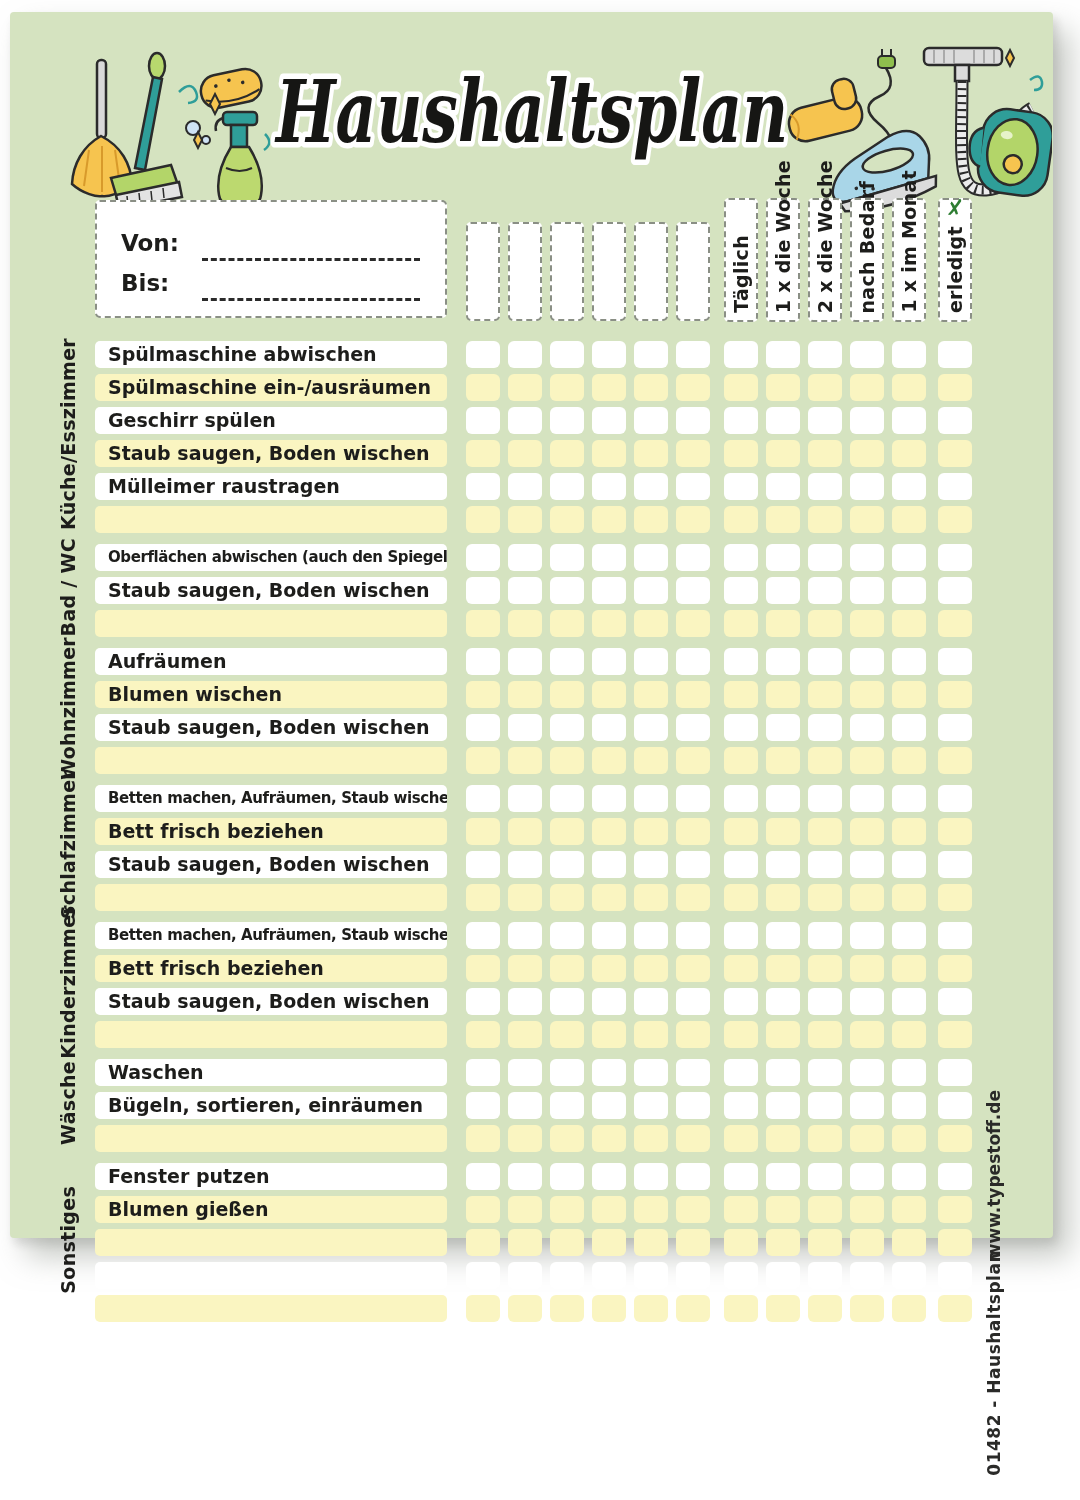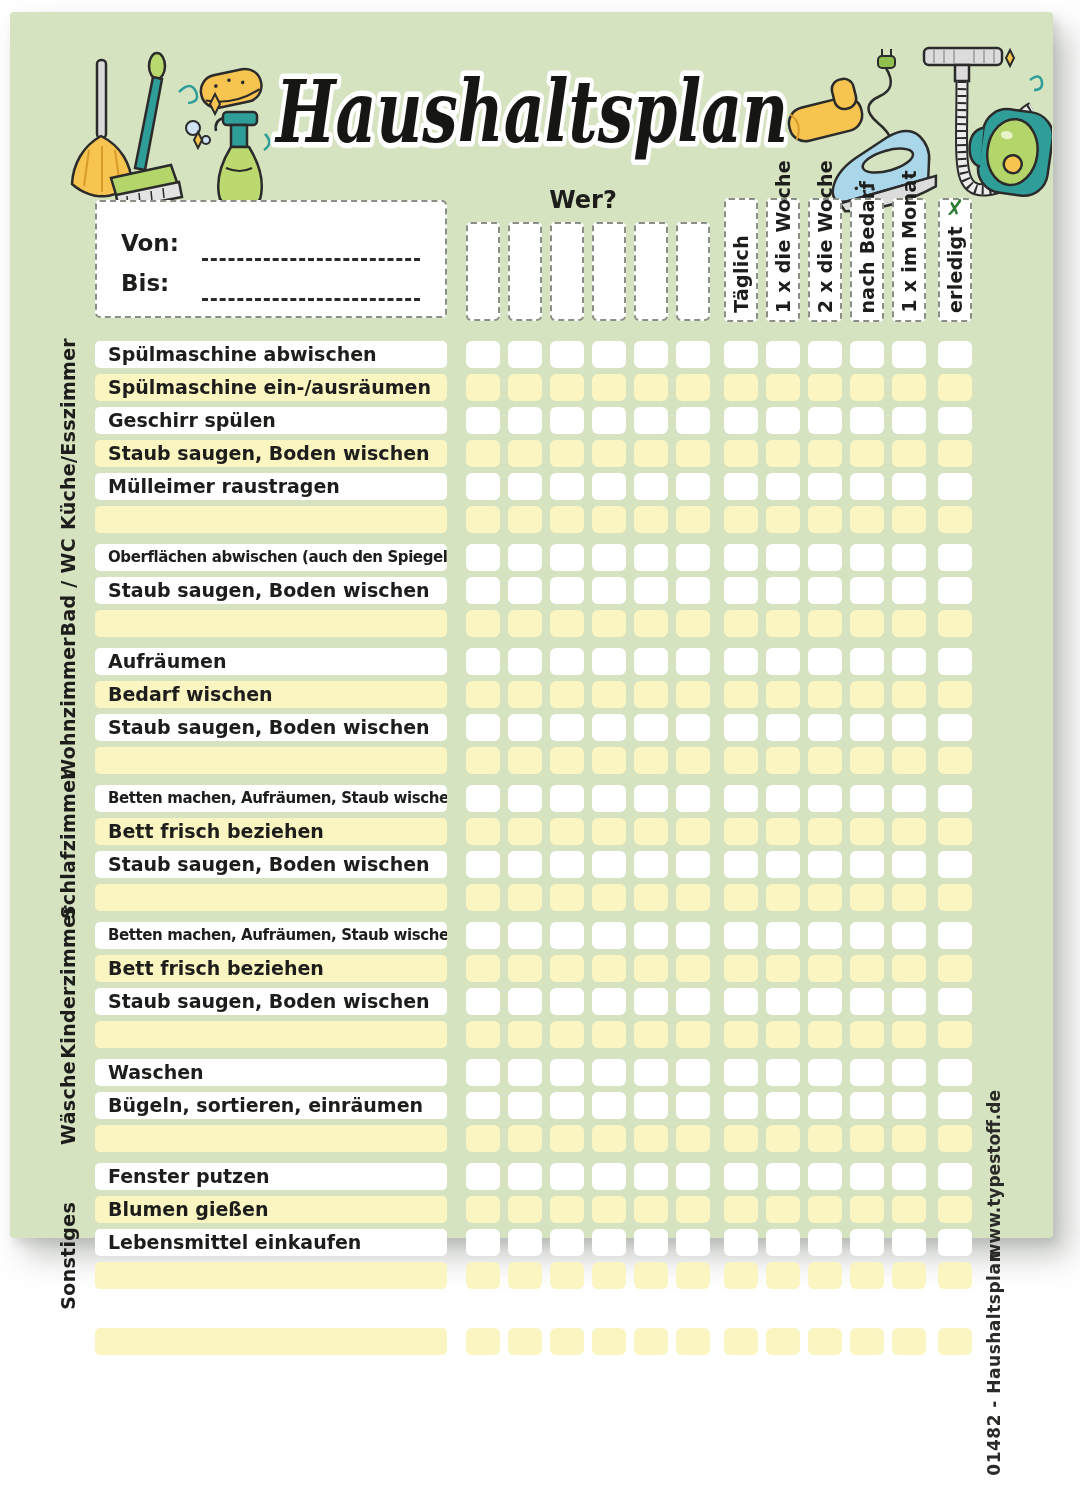--- a/index.html
+++ b/index.html
@@ -159,21 +159,20 @@
     </g>
   </svg>
 
   <div class="dashbox vonbis">
     <span class="form-label von-l">Von:</span>
     <div class="write-line von-line"></div>
     <span class="form-label bis-l">Bis:</span>
     <div class="write-line bis-line"></div>
   </div>
 
-  <div class="wer-label">Wer?</div>
 
   <div id="name-boxes">
       <div class="dashbox name-box" style="left: 456px;"></div>
       <div class="dashbox name-box" style="left: 498px;"></div>
       <div class="dashbox name-box" style="left: 540px;"></div>
       <div class="dashbox name-box" style="left: 582px;"></div>
       <div class="dashbox name-box" style="left: 624px;"></div>
       <div class="dashbox name-box" style="left: 666px;"></div>
     </div>
   <div id="freq-heads">
@@ -356,21 +355,21 @@
           <div class="cell c-white" style="left: 624px;"></div>
           <div class="cell c-white" style="left: 666px;"></div>
           <div class="cell c-white" style="left: 714px;"></div>
           <div class="cell c-white" style="left: 756px;"></div>
           <div class="cell c-white" style="left: 798px;"></div>
           <div class="cell c-white" style="left: 840px;"></div>
           <div class="cell c-white" style="left: 882px;"></div>
           <div class="cell c-white" style="left: 928px;"></div>
         </div>
         <div class="row">
-          <div class="task-label c-yellow">Bedarf wischen</div>
+          <div class="task-label c-yellow">Blumen wischen</div>
           <div class="cell c-yellow" style="left: 456px;"></div>
           <div class="cell c-yellow" style="left: 498px;"></div>
           <div class="cell c-yellow" style="left: 540px;"></div>
           <div class="cell c-yellow" style="left: 582px;"></div>
           <div class="cell c-yellow" style="left: 624px;"></div>
           <div class="cell c-yellow" style="left: 666px;"></div>
           <div class="cell c-yellow" style="left: 714px;"></div>
           <div class="cell c-yellow" style="left: 756px;"></div>
           <div class="cell c-yellow" style="left: 798px;"></div>
           <div class="cell c-yellow" style="left: 840px;"></div>
@@ -616,35 +615,20 @@
           <div class="cell c-yellow" style="left: 624px;"></div>
           <div class="cell c-yellow" style="left: 666px;"></div>
           <div class="cell c-yellow" style="left: 714px;"></div>
           <div class="cell c-yellow" style="left: 756px;"></div>
           <div class="cell c-yellow" style="left: 798px;"></div>
           <div class="cell c-yellow" style="left: 840px;"></div>
           <div class="cell c-yellow" style="left: 882px;"></div>
           <div class="cell c-yellow" style="left: 928px;"></div>
         </div>
         <div class="row">
-          <div class="task-label c-white">Lebensmittel einkaufen</div>
-          <div class="cell c-white" style="left: 456px;"></div>
-          <div class="cell c-white" style="left: 498px;"></div>
-          <div class="cell c-white" style="left: 540px;"></div>
-          <div class="cell c-white" style="left: 582px;"></div>
-          <div class="cell c-white" style="left: 624px;"></div>
-          <div class="cell c-white" style="left: 666px;"></div>
-          <div class="cell c-white" style="left: 714px;"></div>
-          <div class="cell c-white" style="left: 756px;"></div>
-          <div class="cell c-white" style="left: 798px;"></div>
-          <div class="cell c-white" style="left: 840px;"></div>
-          <div class="cell c-white" style="left: 882px;"></div>
-          <div class="cell c-white" style="left: 928px;"></div>
-        </div>
-        <div class="row">
           <div class="task-label c-yellow"></div>
           <div class="cell c-yellow" style="left: 456px;"></div>
           <div class="cell c-yellow" style="left: 498px;"></div>
           <div class="cell c-yellow" style="left: 540px;"></div>
           <div class="cell c-yellow" style="left: 582px;"></div>
           <div class="cell c-yellow" style="left: 624px;"></div>
           <div class="cell c-yellow" style="left: 666px;"></div>
           <div class="cell c-yellow" style="left: 714px;"></div>
           <div class="cell c-yellow" style="left: 756px;"></div>
           <div class="cell c-yellow" style="left: 798px;"></div>

